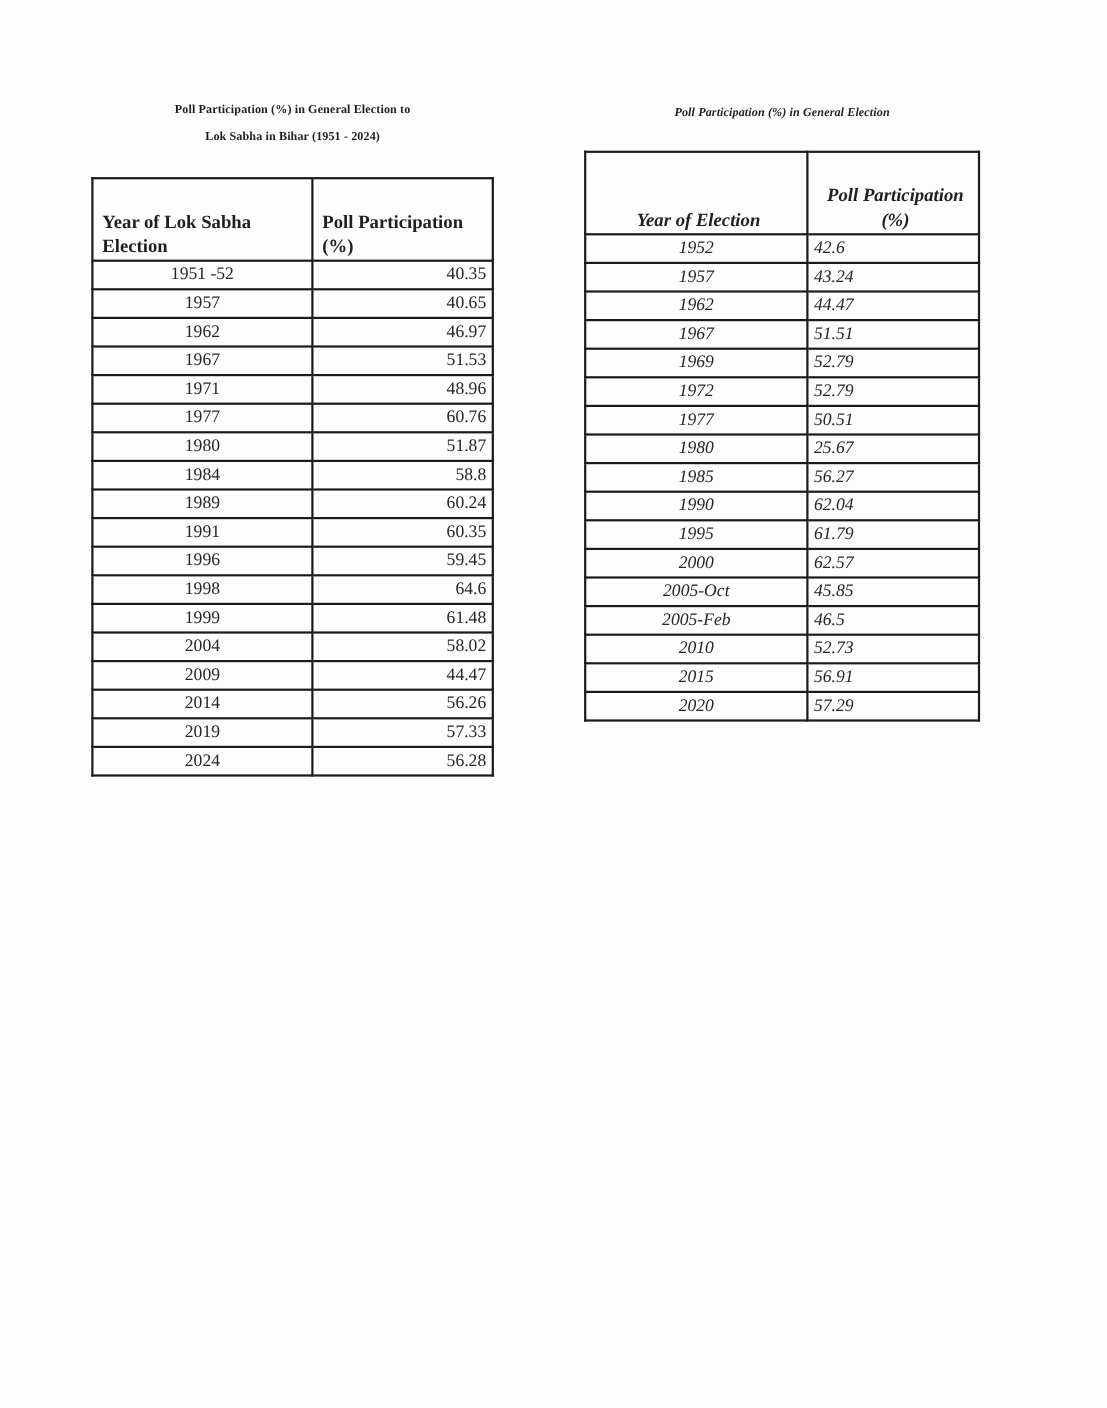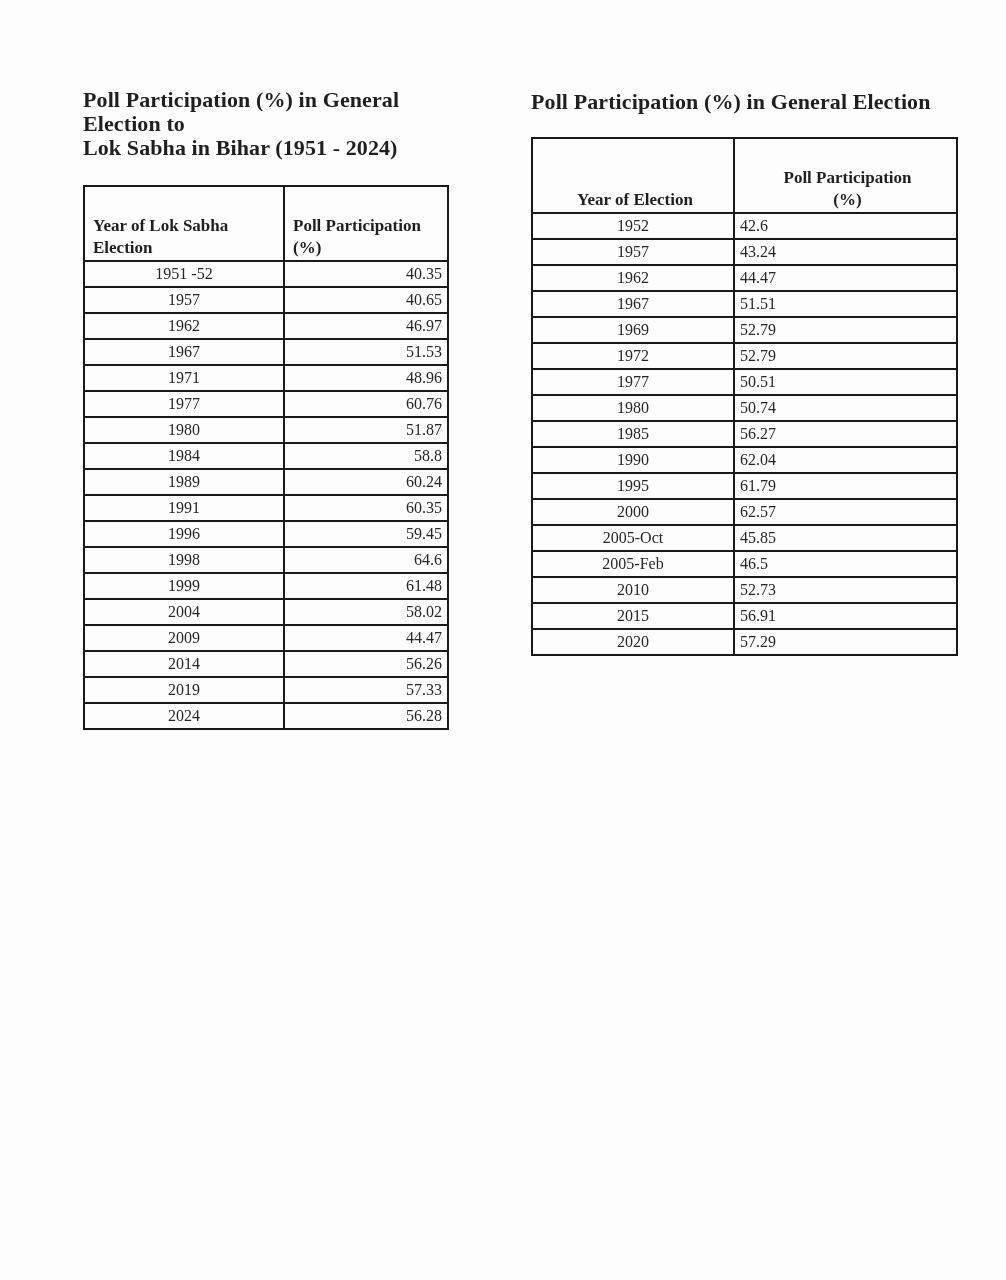--- a/index.html
+++ b/index.html
@@ -10,26 +10,26 @@
     background: #fdfdfd;
     font-family: "Liberation Serif", "DejaVu Serif", serif;
     color: #222222;
     overflow: hidden;
     position: relative;
   }
   .table-block {
     position: absolute;
   }
   .block-left  { left: 83px;  top: 88px; width: 366px; }
-  .block-right { left: 531px; top: 90px; width: 427px; }
+  .block-right { left: 531px; top: 90px; width: 360px; font-style: italic; }
 
   .tbl-title {
-    text-align: left;
+    text-align: center;
     font-weight: bold;
-    font-size: 22px;
+    font-size: 11px;
     line-height: 24px;
     color: #1f1f1f;
     letter-spacing: 0.1px;
   }
   .block-left  .tbl-title { margin-bottom: 25px; }
   .block-right .tbl-title { margin-bottom: 23px; }
 
   table {
     border-collapse: collapse;
     width: 100%;
@@ -214,21 +214,21 @@
         <tr>
           <td class="year">1972</td>
           <td class="val">52.79</td>
         </tr>
         <tr>
           <td class="year">1977</td>
           <td class="val">50.51</td>
         </tr>
         <tr>
           <td class="year">1980</td>
-          <td class="val">50.74</td>
+          <td class="val">25.67</td>
         </tr>
         <tr>
           <td class="year">1985</td>
           <td class="val">56.27</td>
         </tr>
         <tr>
           <td class="year">1990</td>
           <td class="val">62.04</td>
         </tr>
         <tr>

